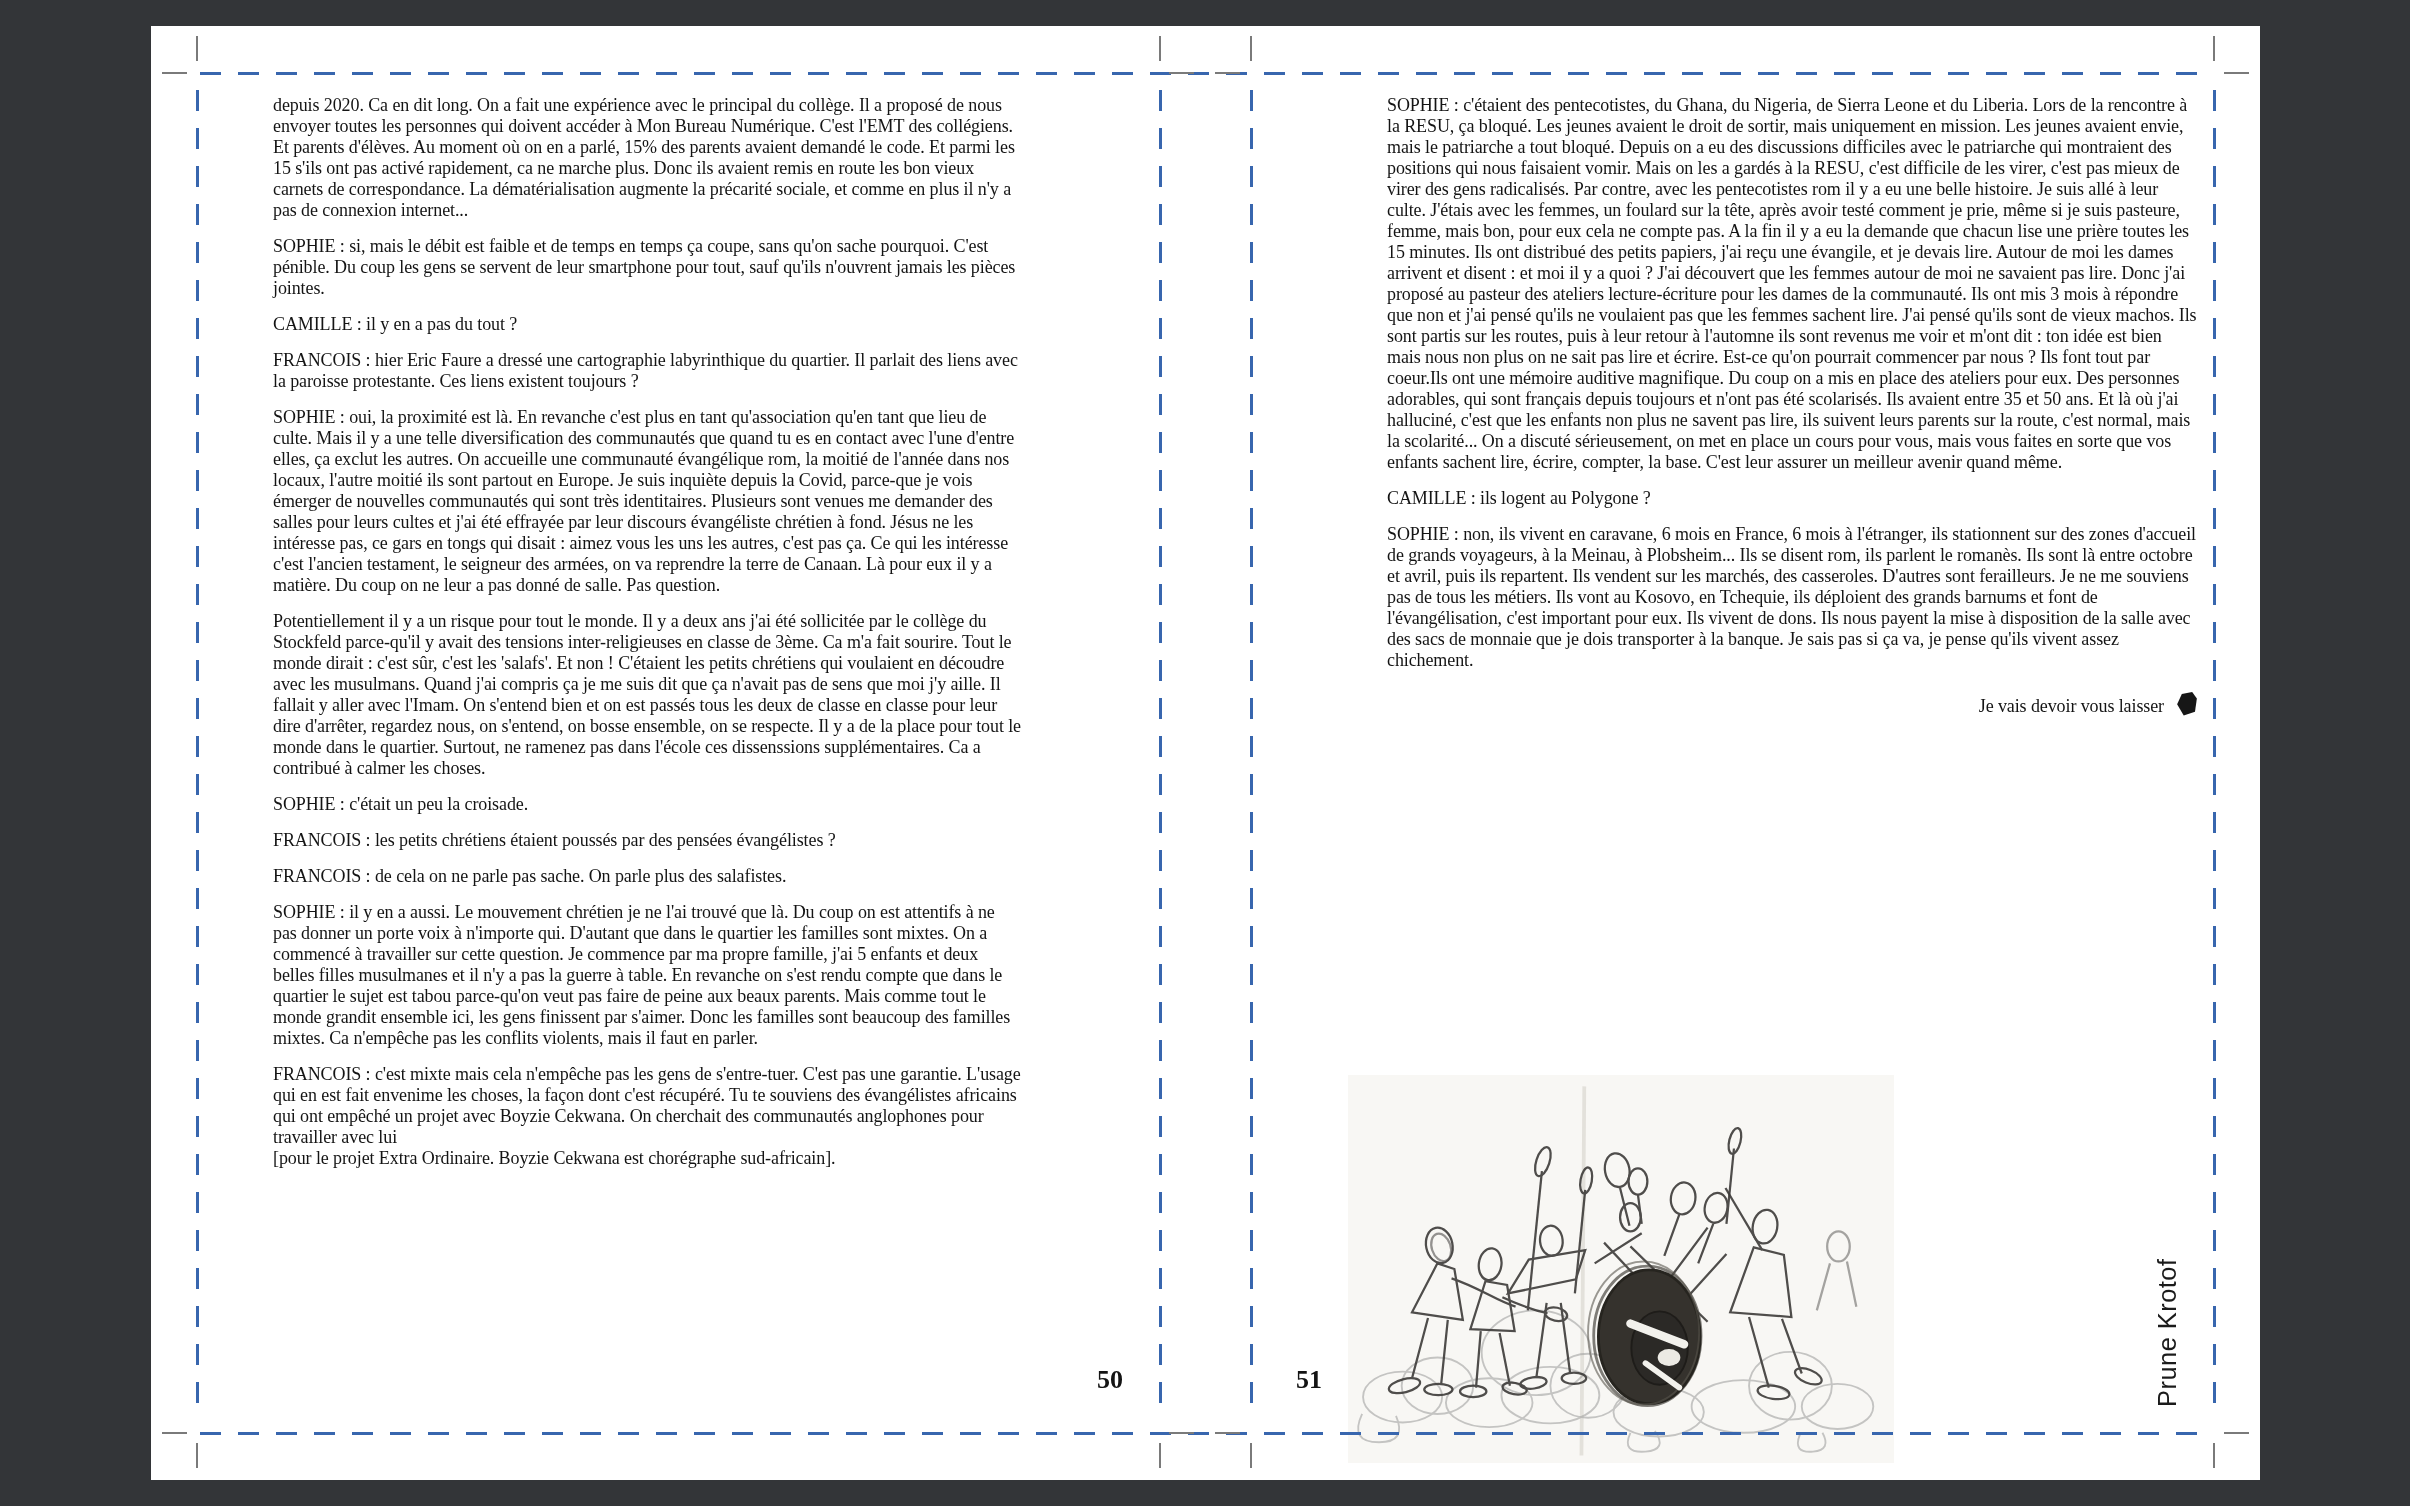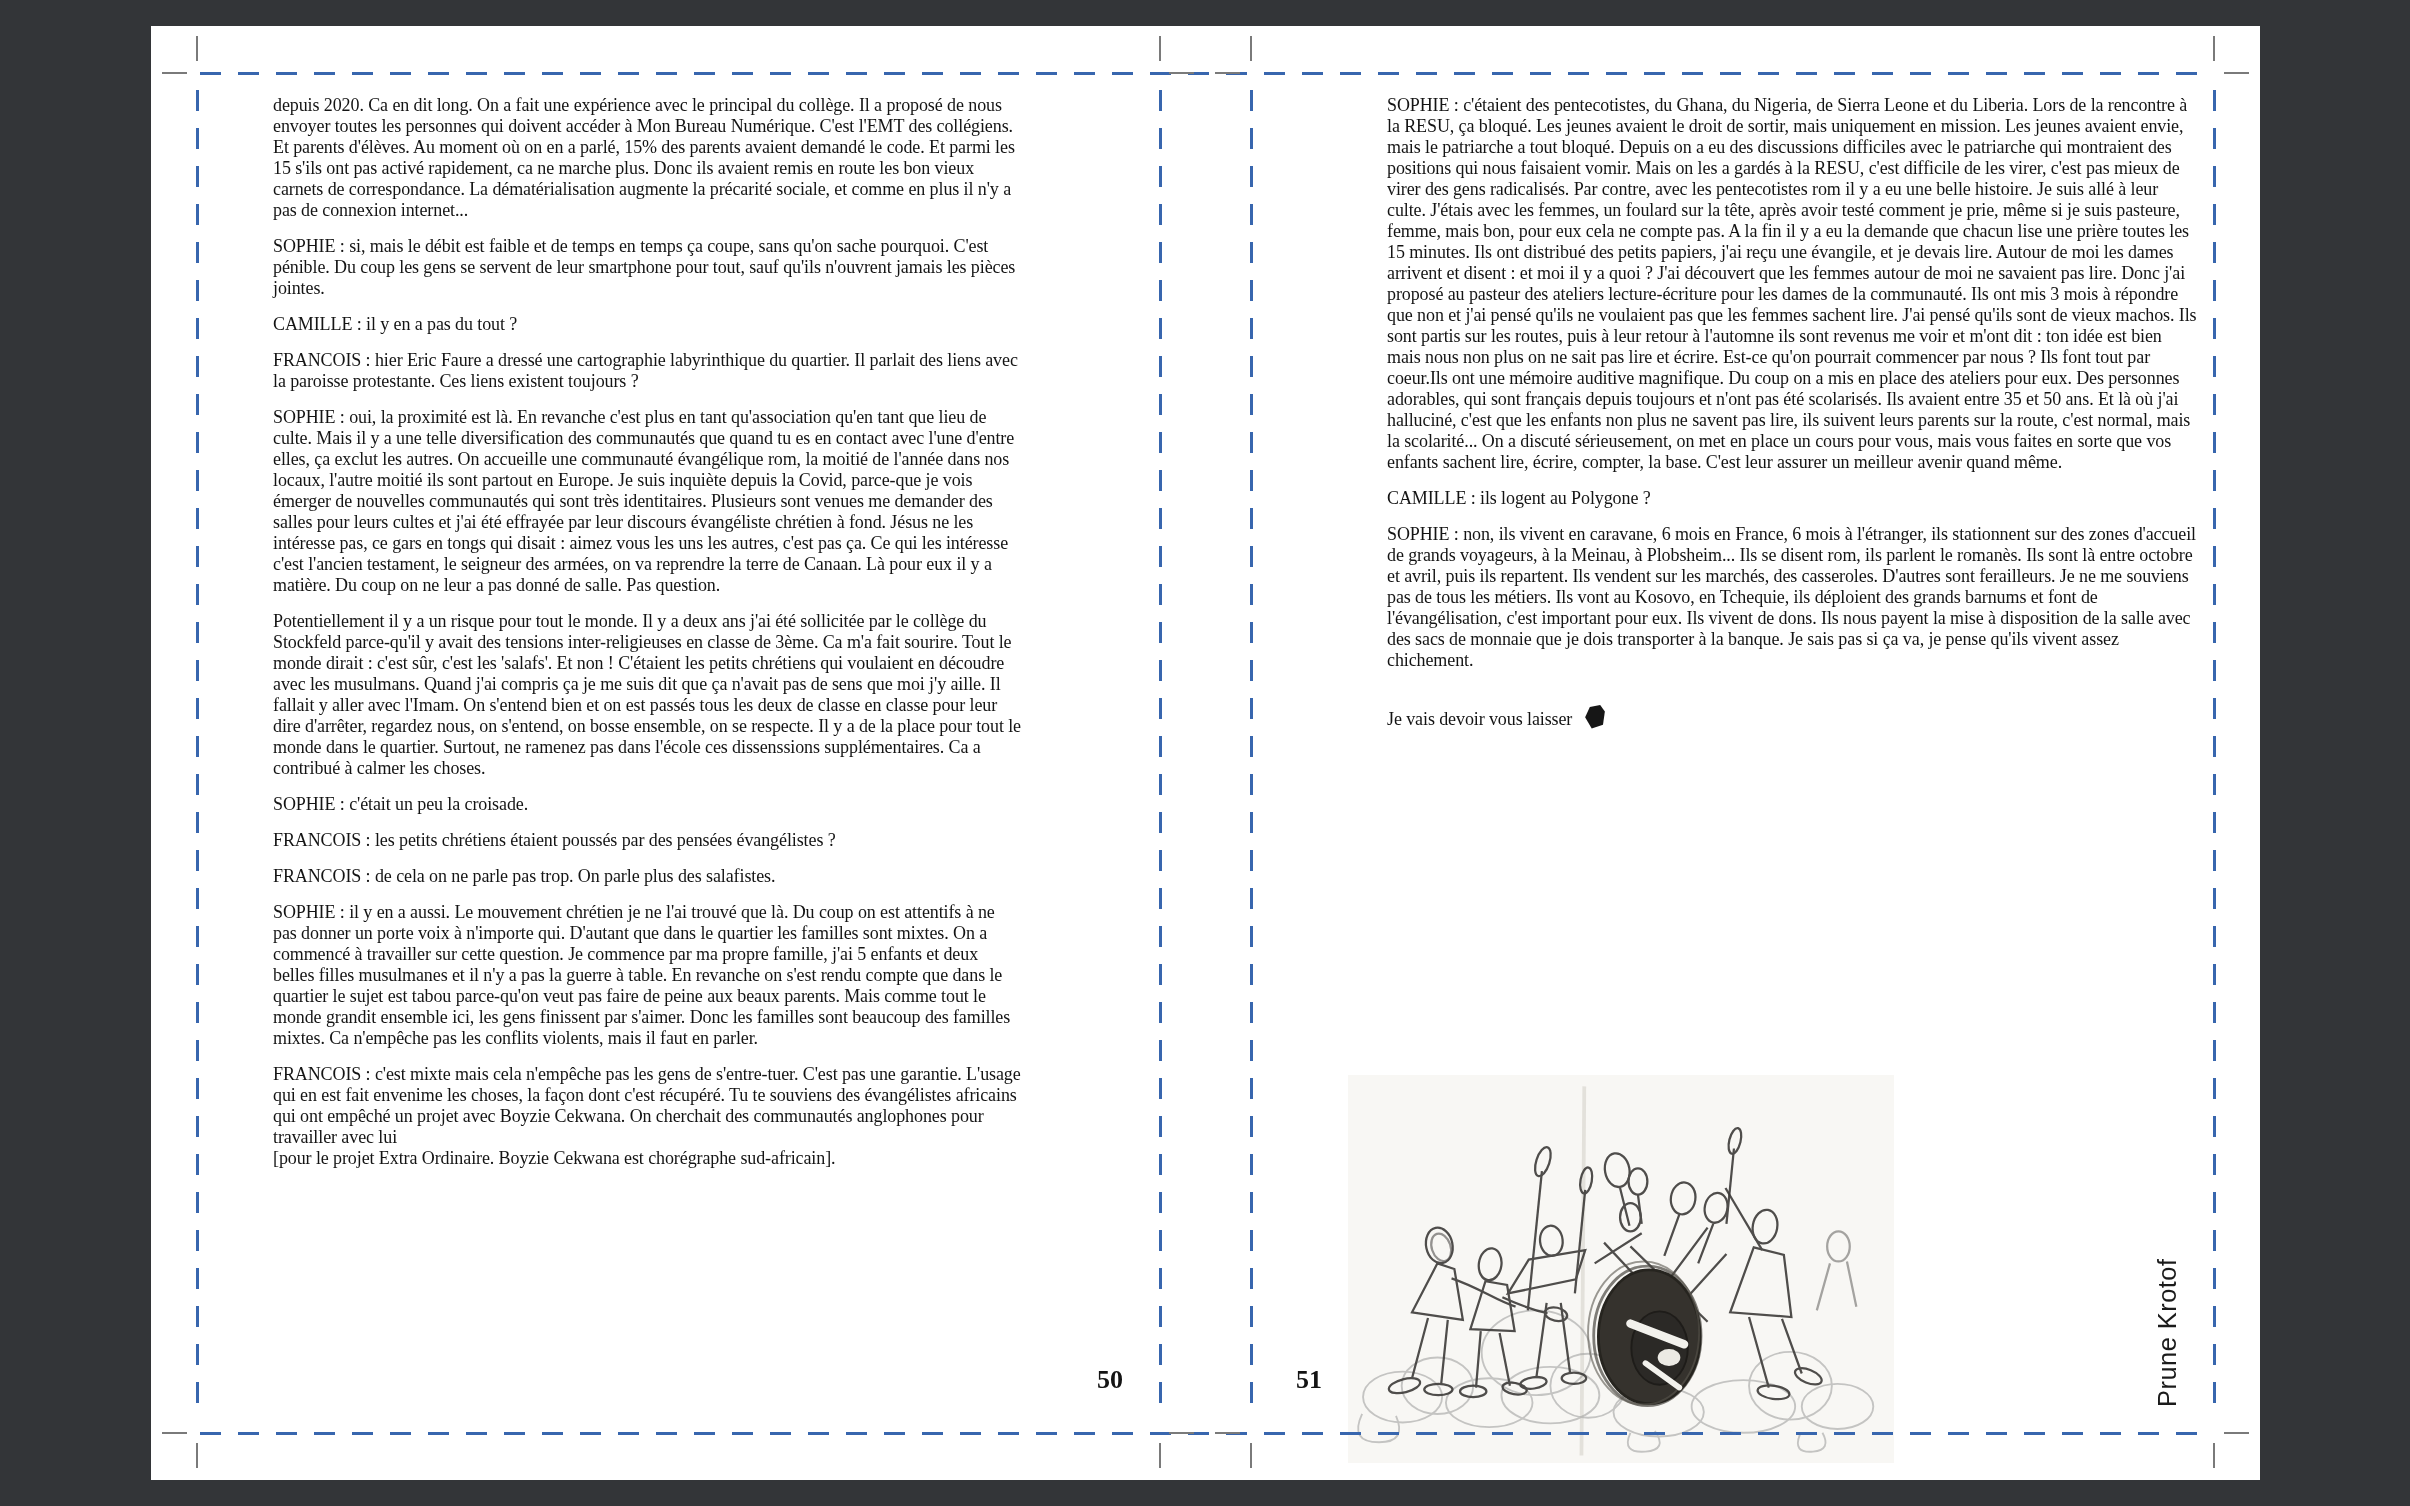--- a/index.html
+++ b/index.html
@@ -11,21 +11,21 @@
   .dash-v{position:absolute;width:2.8px;background:repeating-linear-gradient(180deg,#3866ae 0 21px,transparent 21px 38px);}
   .crop-h{position:absolute;height:1.9px;width:24.5px;background:#7a7a7a;}
   .crop-v{position:absolute;width:1.9px;height:24.5px;background:#7a7a7a;}
   
   .col{position:absolute;top:95px;color:#141414;font-size:18px;line-height:21px;letter-spacing:-0.1px;}
   .col-left{left:273px;width:748px;}
   .col-right{left:1387px;width:810px;}
   .para{margin:0 0 15px 0;}
   .spk{font-weight:normal;}
   .italic-note{text-align:center;}
-  .closing{margin-top:34px;white-space:nowrap;}
+  .closing{margin-top:21px;white-space:nowrap;text-align:right;}
   .endmark{display:inline-block;vertical-align:-3.8px;margin-left:13px;}
   .folio{position:absolute;top:1365px;font-weight:bold;font-size:26px;color:#141414;}
   .folio-left{left:1076px;width:47px;text-align:right;}
   .folio-right{left:1296px;width:56px;text-align:left;}
   .author{position:absolute;left:2153px;top:1245px;height:162px;width:40px;
           writing-mode:vertical-rl;transform:rotate(180deg);
           font-family:"Liberation Sans",sans-serif;font-size:25.4px;color:#1b1b1b;letter-spacing:0.5px;}
   .artwork{position:absolute;left:1348px;top:1075px;width:546px;height:388px;}
   svg{display:block;}
 </style>
@@ -38,21 +38,21 @@
 
   <div class="col col-left">
     <p class="para"><b class="spk"></b><span>depuis 2020. Ca en dit long. On a fait une expérience avec le principal du collège. Il a proposé de nous envoyer toutes les personnes qui doivent accéder à Mon Bureau Numérique. C'est l'EMT des collégiens. Et parents d'élèves. Au moment où on en a parlé, 15% des parents avaient demandé le code. Et parmi les 15 s'ils ont pas activé rapidement, ca ne marche plus. Donc ils avaient remis en route les bon vieux carnets de correspondance. La dématérialisation augmente la précarité sociale, et comme en plus il n'y a pas de connexion internet...</span></p>
     <p class="para"><b class="spk">SOPHIE : </b><span>si, mais le débit est faible et de temps en temps ça coupe, sans qu'on sache pourquoi. C'est pénible. Du coup les gens se servent de leur smartphone pour tout, sauf qu'ils n'ouvrent jamais les pièces jointes.</span></p>
     <p class="para"><b class="spk">CAMILLE : </b><span>il y en a pas du tout ?</span></p>
     <p class="para"><b class="spk">FRANCOIS : </b><span>hier Eric Faure a dressé une cartographie labyrinthique du quartier. Il parlait des liens avec la paroisse protestante. Ces liens existent toujours ?</span></p>
     <p class="para"><b class="spk">SOPHIE : </b><span>oui, la proximité est là. En revanche c'est plus en tant qu'association qu'en tant que lieu de culte. Mais il y a une telle diversification des communautés que quand tu es en contact avec l'une d'entre elles, ça exclut les autres. On accueille une communauté évangélique rom, la moitié de l'année dans nos locaux, l'autre moitié ils sont partout en Europe. Je suis inquiète depuis la Covid, parce-que je vois émerger de nouvelles communautés qui sont très identitaires. Plusieurs sont venues me demander des salles pour leurs cultes et j'ai été effrayée par leur discours évangéliste chrétien à fond. Jésus ne les intéresse pas, ce gars en tongs qui disait : aimez vous les uns les autres, c'est pas ça. Ce qui les intéresse c'est l'ancien testament, le seigneur des armées, on va reprendre la terre de Canaan. Là pour eux il y a matière. Du coup on ne leur a pas donné de salle. Pas question.</span></p>
     <p class="para"><b class="spk"></b><span>Potentiellement il y a un risque pour tout le monde. Il y a deux ans j'ai été sollicitée par le collège du Stockfeld parce-qu'il y avait des tensions inter-religieuses en classe de 3ème. Ca m'a fait sourire. Tout le monde dirait : c'est sûr, c'est les 'salafs'. Et non ! C'étaient les petits chrétiens qui voulaient en découdre avec les musulmans. Quand j'ai compris ça je me suis dit que ça n'avait pas de sens que moi j'y aille. Il fallait y aller avec l'Imam. On s'entend bien et on est passés tous les deux de classe en classe pour leur dire d'arrêter, regardez nous, on s'entend, on bosse ensemble, on se respecte. Il y a de la place pour tout le monde dans le quartier. Surtout, ne ramenez pas dans l'école ces dissenssions supplémentaires. Ca a contribué à calmer les choses.</span></p>
     <p class="para"><b class="spk">SOPHIE : </b><span>c'était un peu la croisade.</span></p>
     <p class="para"><b class="spk">FRANCOIS : </b><span>les petits chrétiens étaient poussés par des pensées évangélistes ?</span></p>
-    <p class="para"><b class="spk">FRANCOIS : </b><span>de cela on ne parle pas trop. On parle plus des salafistes.</span></p>
+    <p class="para"><b class="spk">FRANCOIS : </b><span>de cela on ne parle pas sache. On parle plus des salafistes.</span></p>
     <p class="para"><b class="spk">SOPHIE : </b><span>il y en a aussi. Le mouvement chrétien je ne l'ai trouvé que là. Du coup on est attentifs à ne pas donner un porte voix à n'importe qui. D'autant que dans le quartier les familles sont mixtes. On a commencé à travailler sur cette question. Je commence par ma propre famille, j'ai 5 enfants et deux belles filles musulmanes et il n'y a pas la guerre à table. En revanche on s'est rendu compte que dans le quartier le sujet est tabou parce-qu'on veut pas faire de peine aux beaux parents. Mais comme tout le monde grandit ensemble ici, les gens finissent par s'aimer. Donc les familles sont beaucoup des familles mixtes. Ca n'empêche pas les conflits violents, mais il faut en parler.</span></p>
     <p class="para" style="margin-bottom:0;"><b class="spk">FRANCOIS : </b><span>c'est mixte mais cela n'empêche pas les gens de s'entre-tuer. C'est pas une garantie. L'usage qui en est fait envenime les choses, la façon dont c'est récupéré. Tu te souviens des évangélistes africains qui ont empêché un projet avec Boyzie Cekwana. On cherchait des communautés anglophones pour travailler avec lui</span><br>
     <span class="italic-note">[pour le projet Extra Ordinaire. Boyzie Cekwana est chorégraphe sud-africain].</span></p>
   </div>
 
   <div class="col col-right">
     <p class="para"><b class="spk">SOPHIE : </b><span>c'étaient des pentecotistes, du Ghana, du Nigeria, de Sierra Leone et du Liberia. Lors de la rencontre à la RESU, ça bloqué. Les jeunes avaient le droit de sortir, mais uniquement en mission. Les jeunes avaient envie, mais le patriarche a tout bloqué. Depuis on a eu des discussions difficiles avec le patriarche qui montraient des positions qui nous faisaient vomir. Mais on les a gardés à la RESU, c'est difficile de les virer, c'est pas mieux de virer des gens radicalisés. Par contre, avec les pentecotistes rom il y a eu une belle histoire. Je suis allé à leur culte. J'étais avec les femmes, un foulard sur la tête, après avoir testé comment je prie, même si je suis pasteure, femme, mais bon, pour eux cela ne compte pas. A la fin il y a eu la demande que chacun lise une prière toutes les 15 minutes. Ils ont distribué des petits papiers, j'ai reçu une évangile, et je devais lire. Autour de moi les dames arrivent et disent : et moi il y a quoi ? J'ai découvert que les femmes autour de moi ne savaient pas lire. Donc j'ai proposé au pasteur des ateliers lecture-écriture pour les dames de la communauté. Ils ont mis 3 mois à répondre que non et j'ai pensé qu'ils ne voulaient pas que les femmes sachent lire. J'ai pensé qu'ils sont de vieux machos. Ils sont partis sur les routes, puis à leur retour à l'automne ils sont revenus me voir et m'ont dit : ton idée est bien mais nous non plus on ne sait pas lire et écrire. Est-ce qu'on pourrait commencer par nous ? Ils font tout par coeur.Ils ont une mémoire auditive magnifique. Du coup on a mis en place des ateliers pour eux. Des personnes adorables, qui sont français depuis toujours et n'ont pas été scolarisés. Ils avaient entre 35 et 50 ans. Et là où j'ai halluciné, c'est que les enfants non plus ne savent pas lire, ils suivent leurs parents sur la route, c'est normal, mais la scolarité... On a discuté sérieusement, on met en place un cours pour vous, mais vous faites en sorte que vos enfants sachent lire, écrire, compter, la base. C'est leur assurer un meilleur avenir quand même.</span></p>
     <p class="para"><b class="spk">CAMILLE : </b><span>ils logent au Polygone ?</span></p>
     <p class="para"><b class="spk">SOPHIE : </b><span>non, ils vivent en caravane, 6 mois en France, 6 mois à l'étranger, ils stationnent sur des zones d'accueil de grands voyageurs, à la Meinau, à Plobsheim... Ils se disent rom, ils parlent le romanès. Ils sont là entre octobre et avril, puis ils repartent. Ils vendent sur les marchés, des casseroles. D'autres sont ferailleurs. Je ne me souviens pas de tous les métiers. Ils vont au Kosovo, en Tchequie, ils déploient des grands barnums et font de l'évangélisation, c'est important pour eux. Ils vivent de dons. Ils nous payent la mise à disposition de la salle avec des sacs de monnaie que je dois transporter à la banque. Je sais pas si ça va, je pense qu'ils vivent assez chichement.</span></p>
     <p class="para closing"><span>Je vais devoir vous laisser</span><svg class="endmark" width="20" height="23.5" viewBox="0 0 21 25">

